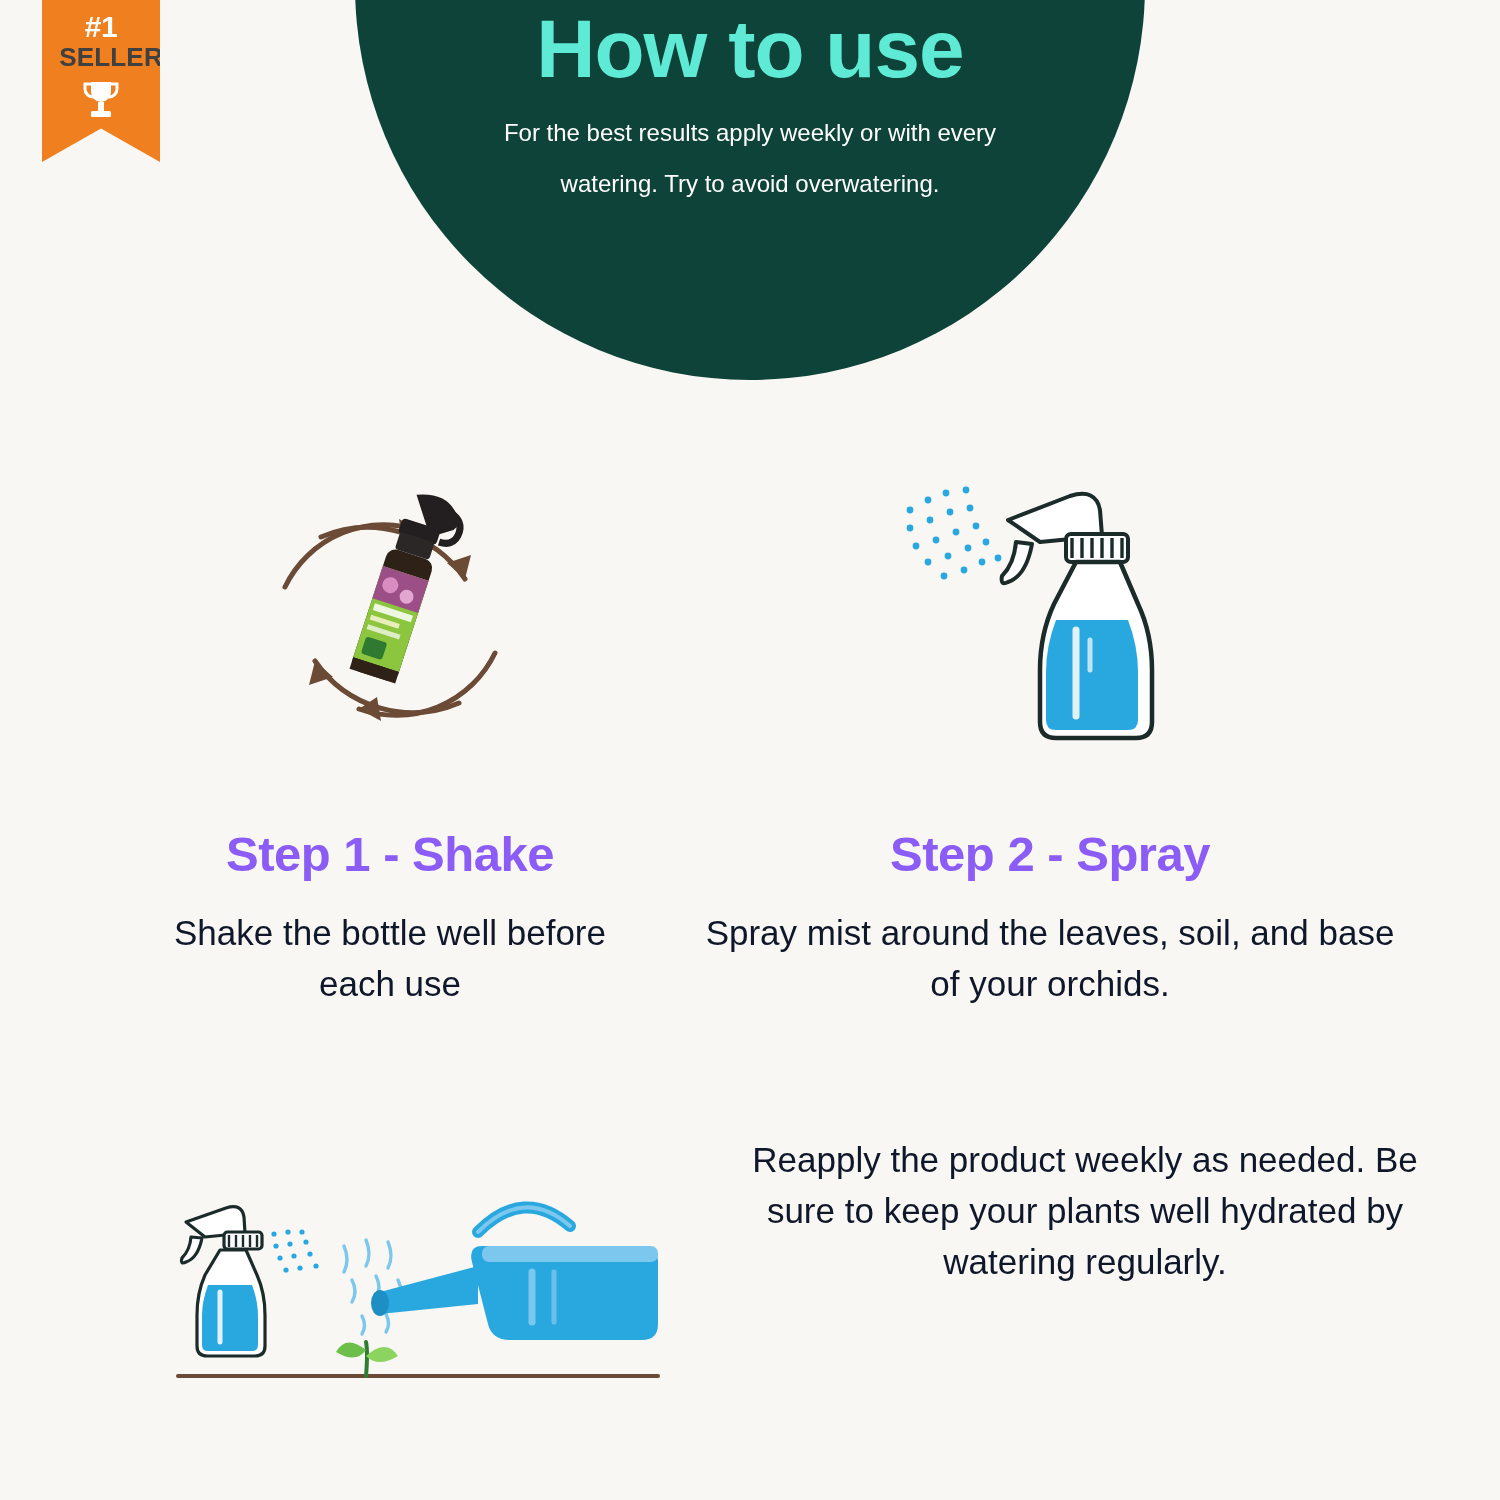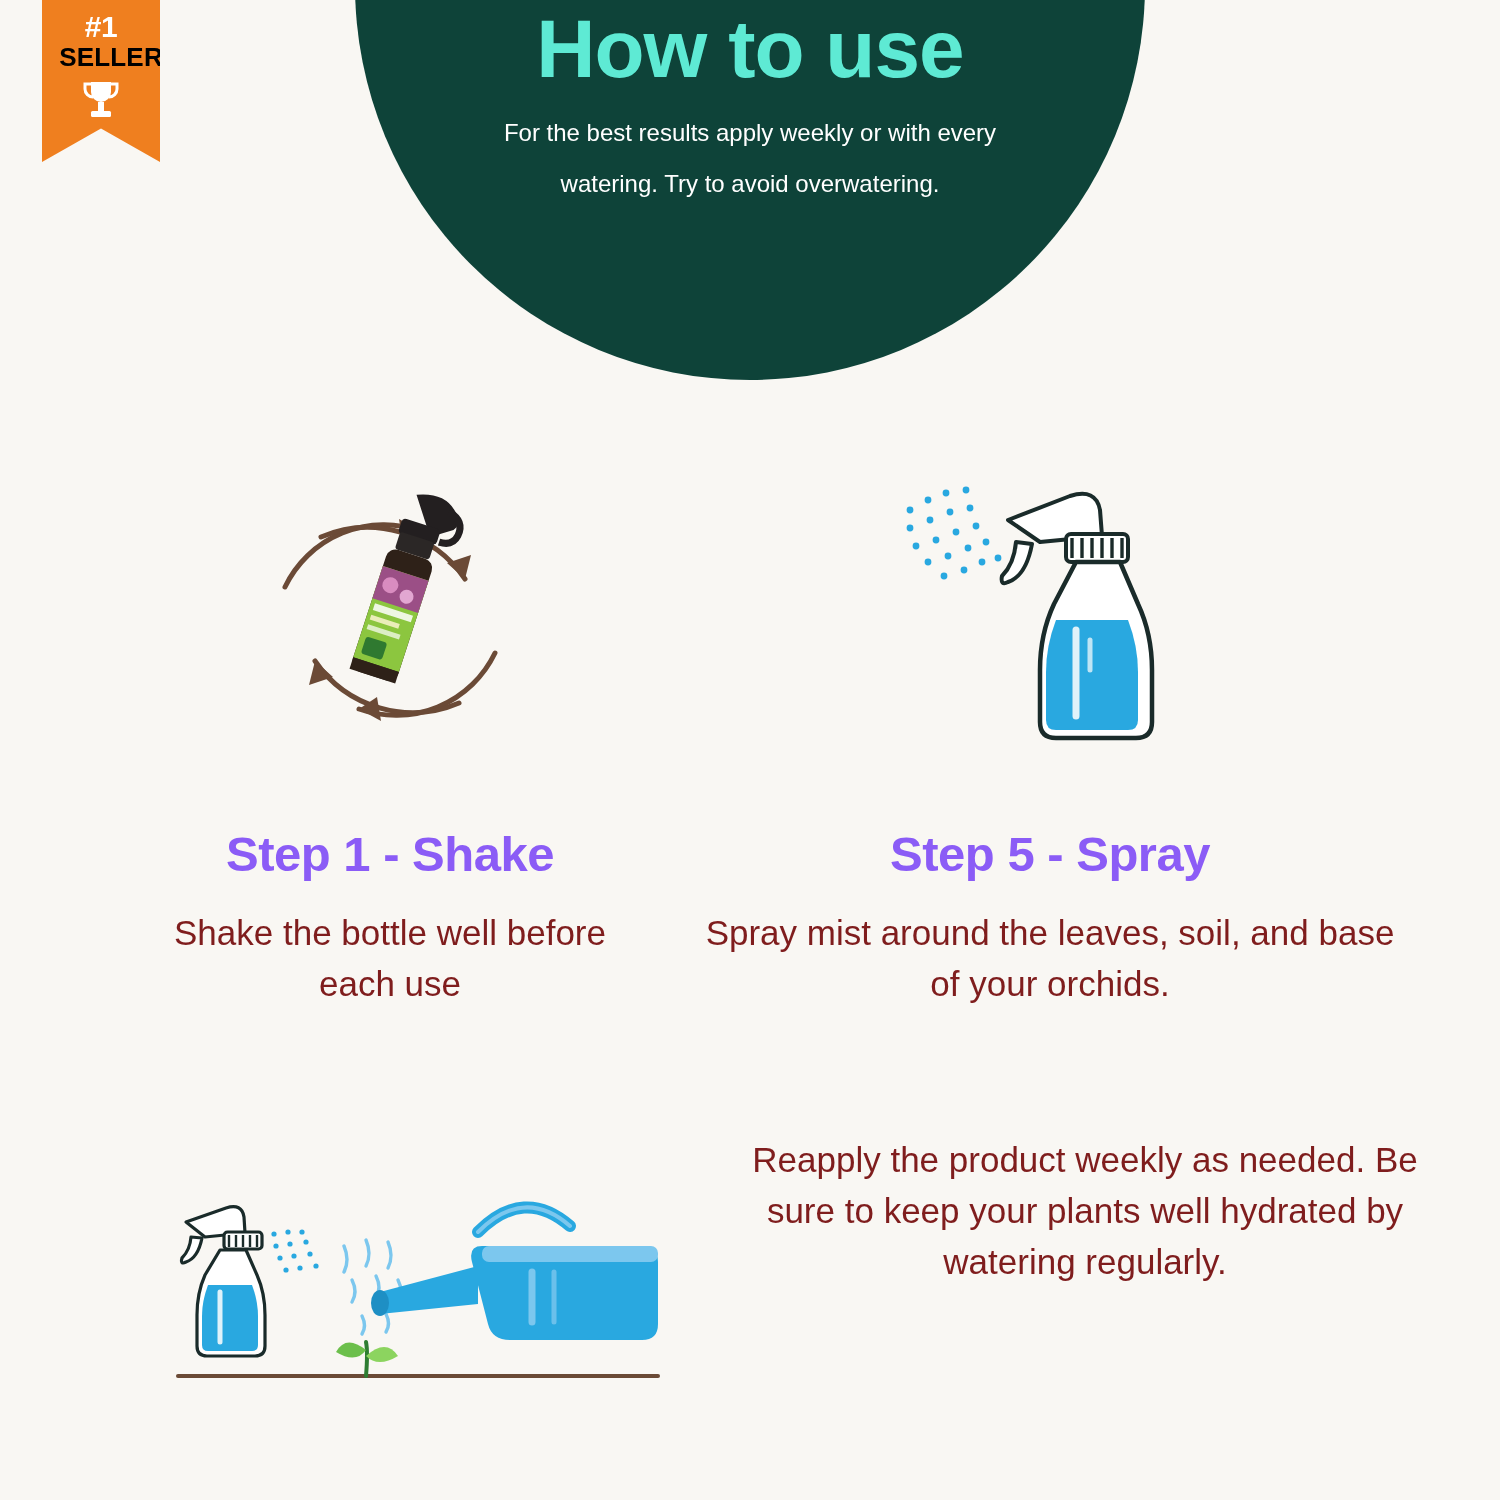--- a/index.html
+++ b/index.html
@@ -32,21 +32,21 @@
     padding-top: 18px;
   }
   .badge-num {
     color: #ffffff;
     font-weight: bold;
     font-size: 30px;
     line-height: 30px;
     letter-spacing: -0.5px;
   }
   .badge-word {
-    color: #000000;
+    color: #404040;
     font-weight: bold;
     font-size: 26px;
     line-height: 30px;
     letter-spacing: 0.2px;
     margin-left: 20px;
   }
   .badge-trophy {
     margin-top: 6px;
   }
 
@@ -84,21 +84,21 @@
   }
   .step-title {
     color: #8b5cf6;
     font-weight: bold;
     font-size: 49px;
     line-height: 58px;
     text-align: center;
     letter-spacing: -0.5px;
   }
   .step-body {
-    color: #7f1d1d;
+    color: #0f172a;
     font-size: 35px;
     line-height: 51px;
     text-align: center;
     font-weight: 400;
     margin-top: 24px;
   }
   .art {
     display: flex;
     align-items: center;
     justify-content: center;
@@ -229,21 +229,21 @@
         </g>
 
         <path d="M196 92 l44 0 l18 42 q14 30 14 66 l0 52 q0 16 -16 16 l-80 0 q-16 0 -16 -16 l0 -52 q0 -36 14 -66 z" fill="#ffffff" stroke="#1a2b2a" stroke-width="4.5" stroke-linejoin="round"></path>
 
         <path d="M176 150 q-10 26 -10 52 l0 48 q0 10 10 10 l72 0 q10 0 10 -10 l0 -48 q0 -26 -10 -52 z" fill="#29a8e0"></path>
 
         <path d="M196 160 l0 86" stroke="#ffffff" stroke-width="7" stroke-linecap="round" opacity="0.85"></path>
         <path d="M210 170 l0 30" stroke="#ffffff" stroke-width="5" stroke-linecap="round" opacity="0.7"></path>
       </svg>
     </div>
-    <div class="step-title">Step 5 - Spray</div>
+    <div class="step-title">Step 2 - Spray</div>
     <div class="step-body">Spray mist around the leaves, soil, and base of your orchids.</div>
   </div>
 
   <div class="step" id="step3art">
     <svg width="560" height="230" viewBox="0 0 560 230">
 
       <g>
         <g fill="#ffffff" stroke="#1a2b2a" stroke-width="3.2" stroke-linejoin="round">
           <path d="M56 42 l40 -14 q16 -5 18 9 l1 16 l-40 4 z"></path>
           <path d="M72 58 q-4 20 -16 24 q-6 3 -4 -4 q8 -8 9 -21 z"></path>

